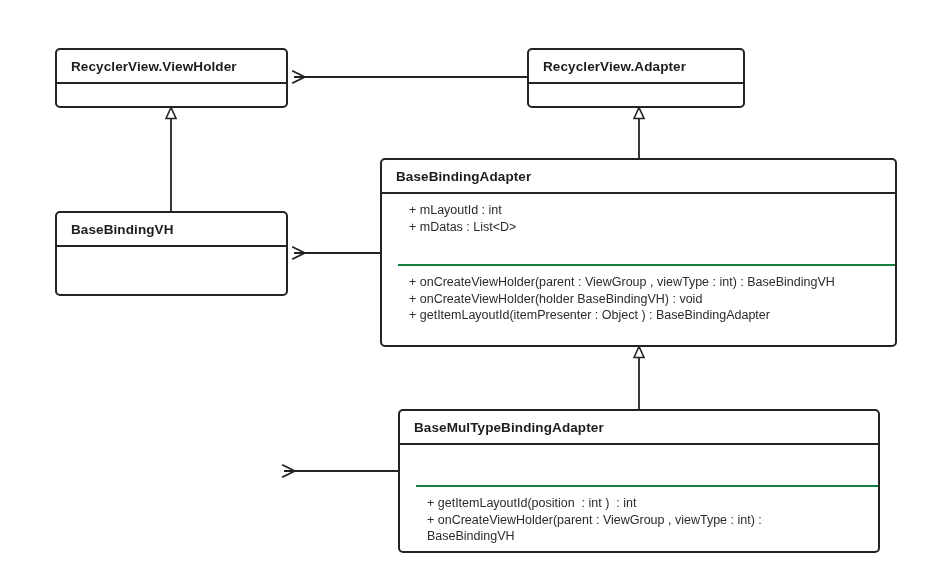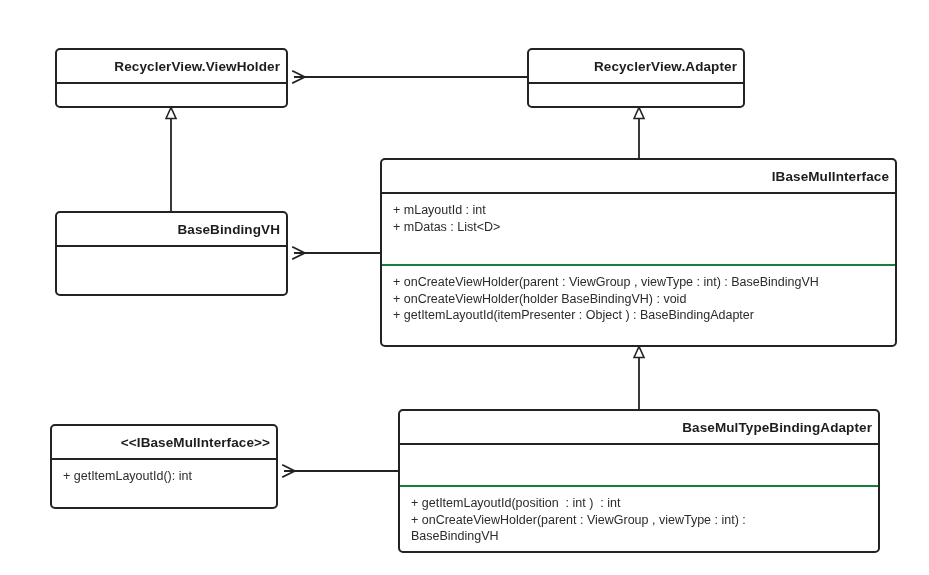--- a/index.html
+++ b/index.html
@@ -18,35 +18,36 @@
   .uml-class {
     position: absolute;
     box-sizing: border-box;
     border: 2px solid #232323;
     border-radius: 5px;
     background: #ffffff;
     overflow: hidden;
   }
   .uml-title {
     box-sizing: border-box;
-    text-align: right;
+    text-align: left;
     font-weight: bold;
     font-size: 13.5px;
     color: #1d1d1d;
     letter-spacing: 0.1px;
     padding: 9px 6px 8px 14px;
     border-bottom: 2px solid #232323;
     white-space: nowrap;
   }
   .uml-section {
     box-sizing: border-box;
     padding: 8px 10px 8px 11px;
     font-size: 12.5px;
     color: #2b2b2b;
     line-height: 16.5px;
+    margin-left: 16px;
   }
   .uml-section + .uml-section {
     border-top: 2px solid #15803d;
   }
   .uml-section.empty {
     padding: 0;
   }
   .member {
     white-space: pre-wrap;
   }
@@ -117,38 +118,32 @@
   <div class="uml-class" id="cls-adapter">
     <div class="uml-title">RecyclerView.Adapter</div>
     <div class="uml-section empty"></div>
   </div>
 
   <div class="uml-class" id="cls-bindingvh">
     <div class="uml-title">BaseBindingVH</div>
   </div>
 
   <div class="uml-class" id="cls-bindingadapter">
-    <div class="uml-title">IBaseMulInterface</div>
+    <div class="uml-title">BaseBindingAdapter</div>
     <div class="uml-section attrs">
       <div class="member">+ mLayoutId : int</div>
       <div class="member">+ mDatas : List&lt;D&gt;</div>
     </div>
     <div class="uml-section methods">
       <div class="member">+ onCreateViewHolder(parent : ViewGroup , viewType : int) : BaseBindingVH</div>
       <div class="member">+ onCreateViewHolder(holder BaseBindingVH) : void</div>
       <div class="member">+ getItemLayoutId(itemPresenter : Object ) : BaseBindingAdapter</div>
     </div>
   </div>
 
-  <div class="uml-class" id="cls-interface">
-    <div class="uml-title">&lt;&lt;IBaseMulInterface&gt;&gt;</div>
-    <div class="uml-section attrs">
-      <div class="member">+ getItemLayoutId(): int</div>
-    </div>
-  </div>
 
   <div class="uml-class" id="cls-multype">
     <div class="uml-title">BaseMulTypeBindingAdapter</div>
     <div class="uml-section empty"></div>
     <div class="uml-section methods">
       <div class="member">+ getItemLayoutId(position  : int )  : int</div>
       <div class="member">+ onCreateViewHolder(parent : ViewGroup , viewType : int) :
 BaseBindingVH</div>
     </div>
   </div>

